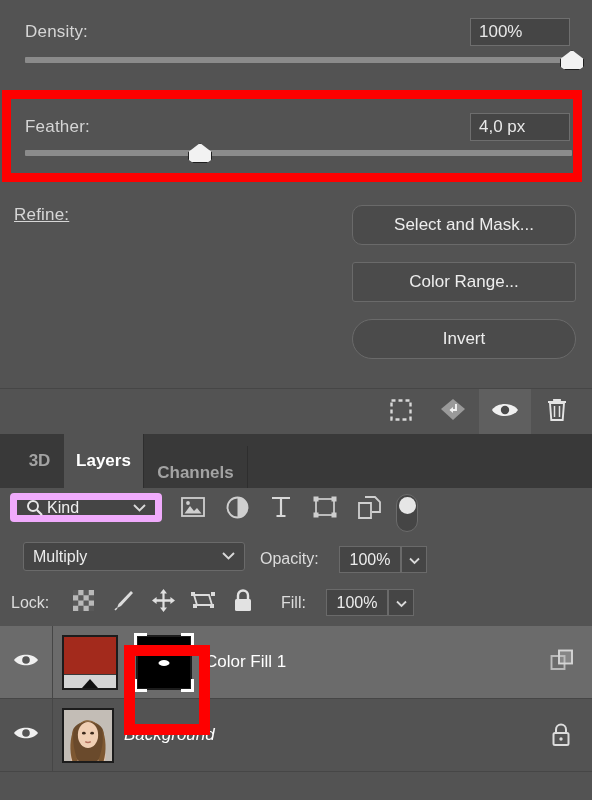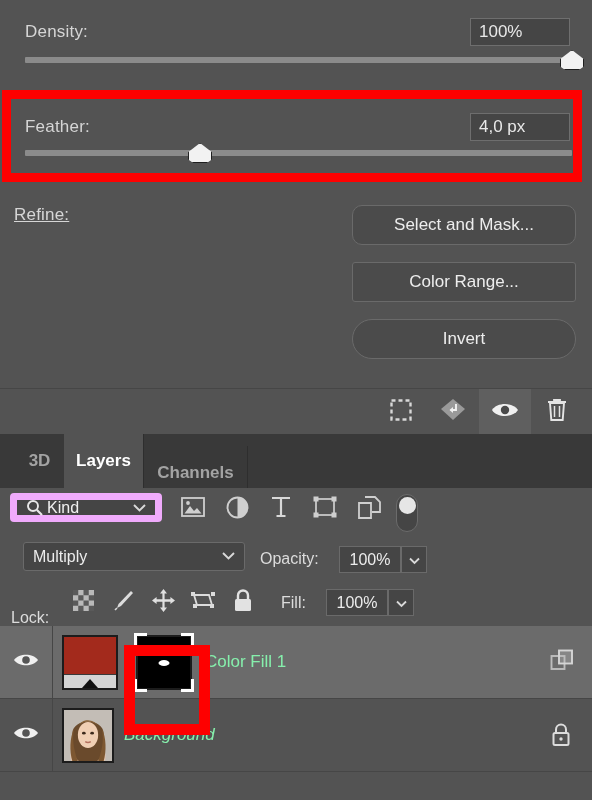--- a/index.html
+++ b/index.html
@@ -110,21 +110,21 @@
     border-bottom: 1px solid #464646; background: #535353;
   }
   .layer-row.selected { background: #6b6b6b; }
   .eye-cell {
     position: absolute; left: 0; top: 0; width: 52px; height: 72px;
     display: flex; align-items: center; justify-content: center;
   }
   .thumb-sep { position: absolute; left: 52px; top: 0; width: 1px; height: 72px; background: #464646; }
   .layer-name {
     position: absolute; left: 205px; top: 50%; transform: translateY(-50%);
-    color: #86efac; font-size: 17px; white-space: nowrap;
+    color: #ffffff; font-size: 17px; white-space: nowrap;
   }
   .layer-name.italic { font-style: italic; left: 124px; }
   .right-ic { position: absolute; right: 16px; top: 50%; transform: translateY(-50%);
               width: 26px; height: 26px; }
 
   
   .thumb-box { position: absolute; top: 9px; }
   .fill-thumb {
     left: 62px; width: 56px; height: 55px; background: #d7d7d7;
     border: 2px solid #1c1c1c; padding: 0;
@@ -300,21 +300,21 @@
       <div class="stepper" style="left:388px; top:8px;">
         <span>
           <svg width="11" height="8" viewBox="0 0 11 8">
             <path d="M1 1.5 L5.5 6 L10 1.5" fill="none" stroke="#d9d9d9" stroke-width="1.8"></path>
           </svg>
         </span>
       </div>
     </div>
 
     <div class="lock-row">
-      <div class="inline-label" style="left:11px; top:14px;margin-top:15px;">Lock:</div>
+      <div class="inline-label" style="left:11px; top:14px;">Lock:</div>
 
       <div class="lockic" style="left:68px;">
         <span>
           <svg width="21" height="21" viewBox="0 0 21 21">
             <rect width="21" height="21" fill="#b9b9b9"></rect>
             <g fill="#5a5a5a">
               <rect x="0" y="0" width="5.25" height="5.25"></rect>
                 <rect x="10.5" y="0" width="5.25" height="5.25"></rect>
               <rect x="5.25" y="5.25" width="5.25" height="5.25"></rect>
                 <rect x="15.75" y="5.25" width="5.25" height="5.25"></rect>

